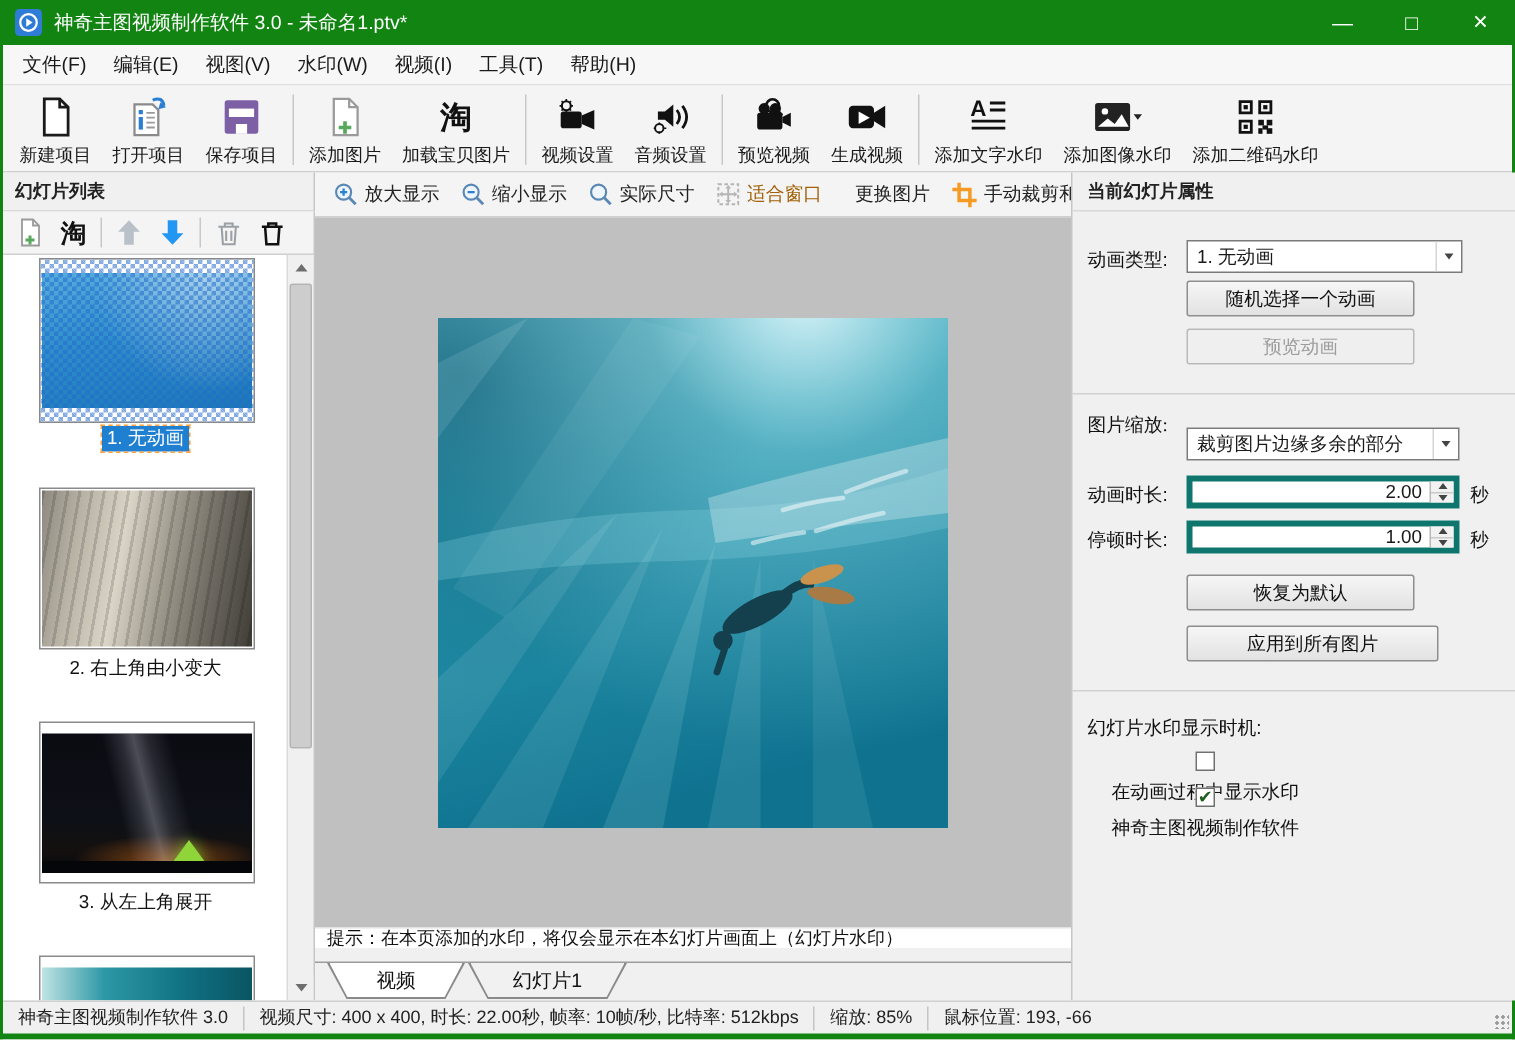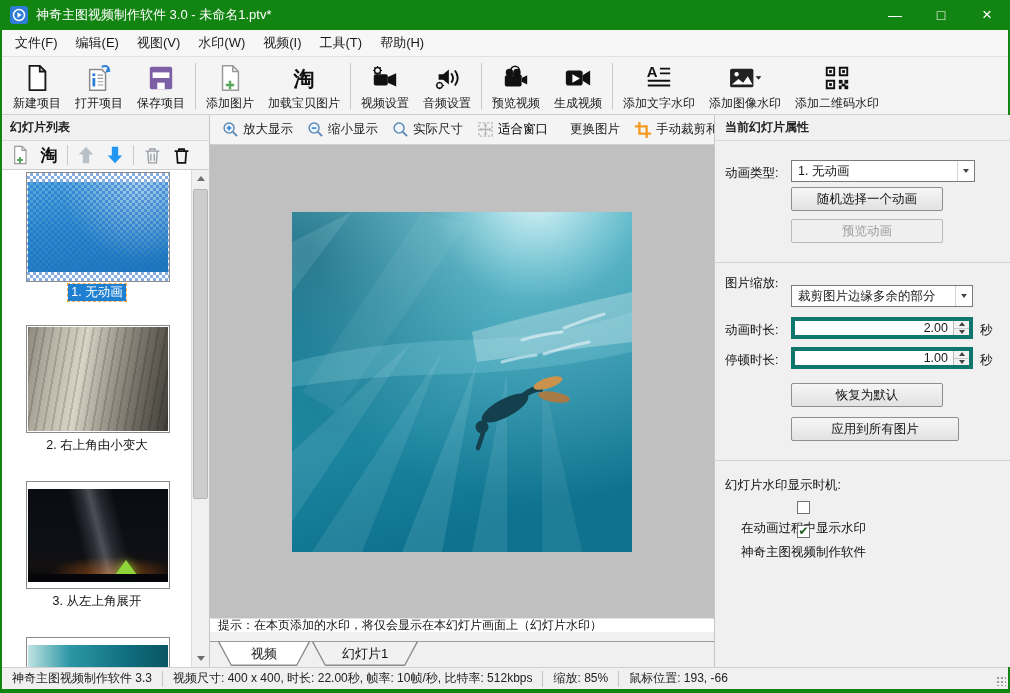--- a/index.html
+++ b/index.html
@@ -43,21 +43,21 @@
   .sb-scroll { position:absolute; left:190px; top:170px; width:18px; height:497px; background:#f0f0f0; border-right:1px solid #c6c6c6; }
   .scroll-btn { position:absolute; left:0; width:17px; height:17px; background:#f0f0f0; display:flex; align-items:center; justify-content:center; }
   .scroll-thumb { position:absolute; left:1px; width:15px; background:#cdcdcd; border:1px solid #b5b5b5; border-radius:2px; }
   .tri { width:0; height:0; }
   .tri-up-g { border-left:4px solid transparent; border-right:4px solid transparent; border-bottom:5px solid #6e6e6e; }
   .tri-down-g { border-left:4px solid transparent; border-right:4px solid transparent; border-top:5px solid #6e6e6e; }
 
   
   .ztoolbar { position:absolute; left:208px; top:115px; width:504px; height:30px; background:#f4f4f4; border-bottom:1px solid #cfcfcf; display:flex; align-items:center; padding-left:6px; gap:2px; }
   .zt-item { display:flex; align-items:center; gap:4px; padding:3px 6px; font-size:12.5px; color:#222; white-space:nowrap; }
-  .zt-item.disabled { color:#000000; }
+  .zt-item.disabled { color:#a16207; }
   .zt-sep { width:1px; height:20px; background:#c8c8c8; margin:0 3px; }
   .canvas { position:absolute; left:208px; top:145px; width:504px; height:473px; background:#c0c0c0; display:flex; align-items:center; justify-content:center; }
   .hintbar { position:absolute; left:208px; top:618px; width:504px; height:14px; background:#fff; border-top:1px solid #e2e2e2; display:flex; align-items:center; padding-left:8px; color:#111; }
   .tabbar { position:absolute; left:208px; top:641px; width:504px; height:26px; background:#f0f0f0; border-top:1px solid #9c9c9c; }
   .tab { position:absolute; top:0; height:24px; }
   .tab-bg { position:absolute; inset:0; background:#8a8a8a; clip-path:polygon(0 0,100% 0,calc(100% - 13px) 100%,13px 100%); }
   .tab-bg::after { content:""; position:absolute; top:0; bottom:1.4px; left:1.6px; right:1.6px; background:#f1f1f1; clip-path:polygon(0 0,100% 0,calc(100% - 12px) 100%,12px 100%); }
   .tab.active .tab-bg::after { background:#ffffff; }
   .tab-label { position:absolute; inset:0; display:flex; align-items:center; justify-content:center; font-size:13px; color:#111; }
 
@@ -519,21 +519,21 @@
     </div>
     <div class="check-row" style="top:410px;">
       <span class="checkbox">
           <span class="checkmark">✔</span>
         </span>
       <span class="check-label">神奇主图视频制作软件</span>
     </div>
   </div>
 
   <div class="statusbar">
-    <span class="st-item">神奇主图视频制作软件 3.3</span>
+    <span class="st-item">神奇主图视频制作软件 3.0</span>
     <span class="st-sep"></span>
     <span class="st-item">视频尺寸: 400 x 400, 时长: 22.00秒, 帧率: 10帧/秒, 比特率: 512kbps</span>
     <span class="st-sep"></span>
     <span class="st-item">缩放: 85%</span>
     <span class="st-sep"></span>
     <span class="st-item">鼠标位置: 193, -66</span>
     <span class="grip"></span>
   </div>
   <div class="green-bottom"></div>
 

